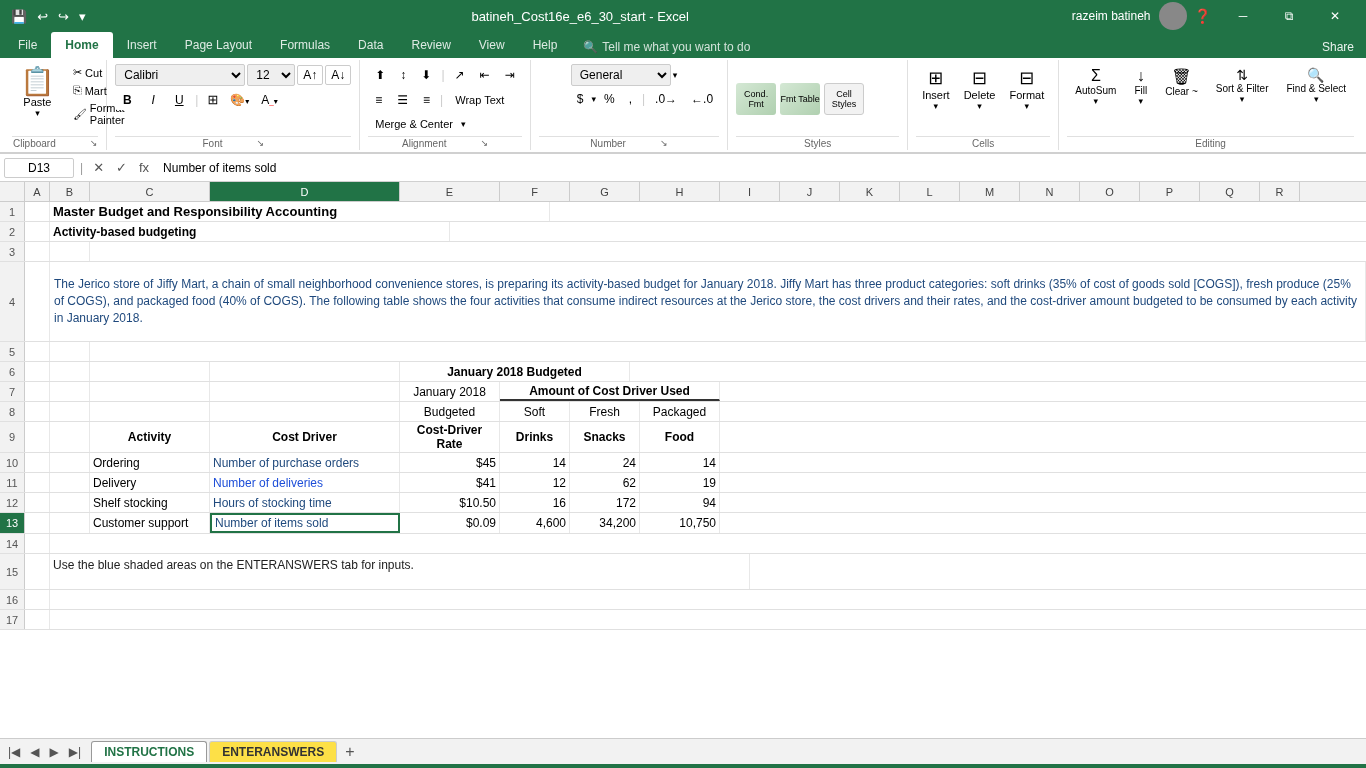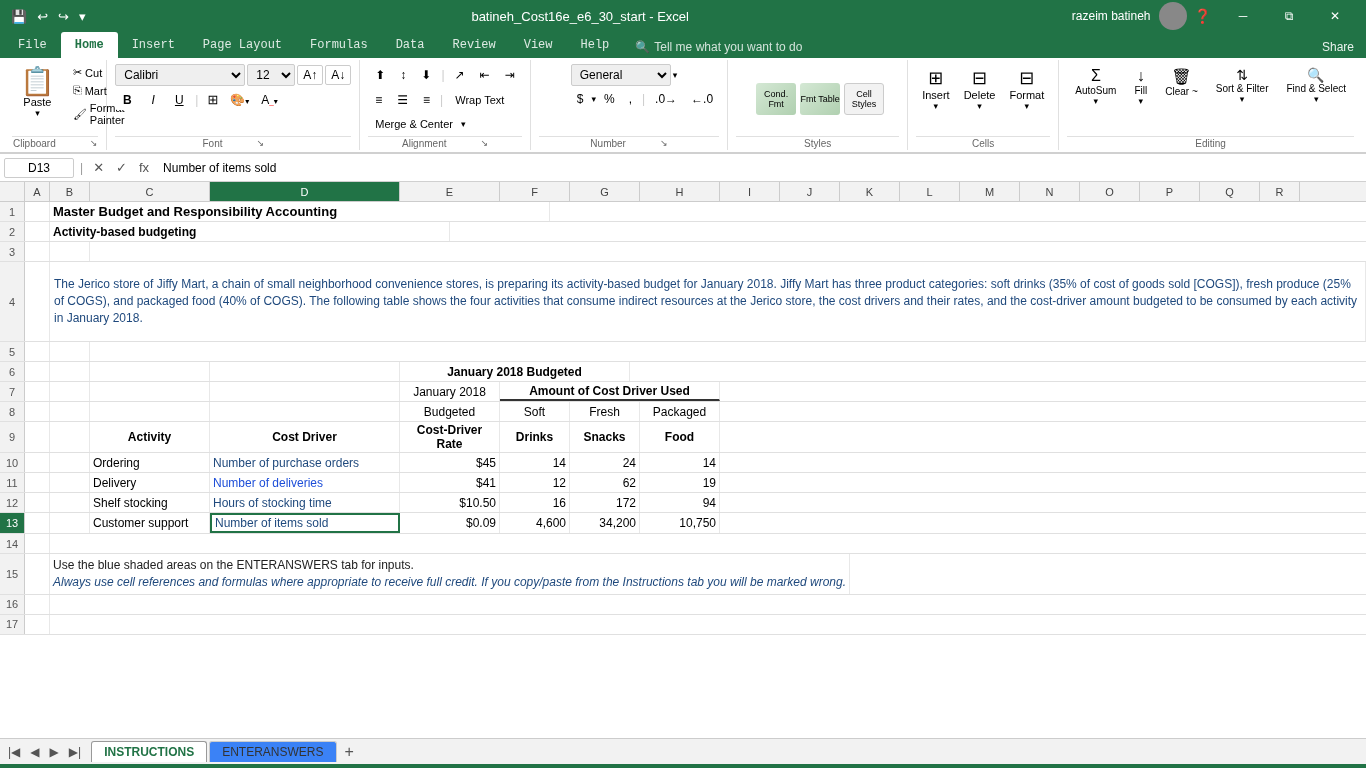--- a/index.html
+++ b/index.html
@@ -27,21 +27,20 @@
 
     
     .ribbon { background: #fff; border-bottom: 1px solid #d0d0d0; }
     .ribbon-tabs { background: #217346; display: flex; align-items: flex-end; padding-left: 4px; }
     .ribbon-tab {
       padding: 6px 14px;
       font-size: 12px;
       color: rgba(255,255,255,0.85);
       cursor: pointer;
       border-radius: 3px 3px 0 0;
-      font-family: Liberation Mono, monospace;
     }
     .ribbon-tab.active { background: #fff; color: #217346; font-weight: 600; }
 
     .ribbon-content {
       display: flex;
       align-items: stretch;
       padding: 2px 4px;
       background: #fff;
       border-bottom: 1px solid #d0d0d0;
       min-height: 88px;
@@ -337,21 +336,21 @@
     .sheet-tab {
       padding: 3px 12px;
       font-size: 12px;
       cursor: pointer;
       border: 1px solid #ccc;
       border-bottom: none;
       border-radius: 3px 3px 0 0;
       background: #e8e8e8;
     }
     .sheet-tab.active-instructions { background: #fff; color: #217346; font-weight: 600; border-color: #999; }
-    .sheet-tab.active-enteranswers { background: #3b82f6; color: #333; font-weight: 400; }
+    .sheet-tab.active-enteranswers { background: #fde047; color: #333; font-weight: 700; }
     .add-sheet-btn {
       padding: 2px 6px;
       cursor: pointer;
       color: #555;
       font-size: 16px;
       border-radius: 50%;
     }
     .tab-nav { display: flex; align-items: center; gap: 2px; margin-right: 4px; }
     .tab-nav-btn { font-size: 12px; cursor: pointer; padding: 2px 4px; color: #555; }
 
@@ -535,21 +534,21 @@
         </div>
       </div>
       <div class="group-label-row">
         <span>Number</span>
         <span style="margin-left:2px;font-size:9px;">↘</span>
       </div>
     </div>
 
     <div class="ribbon-group styles-group">
       <div class="ribbon-group-content" style="align-items:center; gap:4px;">
-        <div style="display:flex; flex-direction:column; align-items:center; gap:2px;margin-left:20px;">
+        <div style="display:flex; flex-direction:column; align-items:center; gap:2px;">
           <div style="width:40px;height:32px;background:linear-gradient(135deg,#d4e8d4,#b0d0b0);border-radius:3px;cursor:pointer;display:flex;align-items:center;justify-content:center;">
             <span style="font-size:9px;text-align:center;">Cond. Fmt</span>
           </div>
         </div>
         <div style="display:flex; flex-direction:column; align-items:center; gap:2px;">
           <div style="width:40px;height:32px;background:linear-gradient(135deg,#d4e8d4,#b0d0b0);border-radius:3px;cursor:pointer;display:flex;align-items:center;justify-content:center;">
             <span style="font-size:9px;text-align:center;">Fmt Table</span>
           </div>
         </div>
         <div style="display:flex; flex-direction:column; align-items:center; gap:2px;">
@@ -783,21 +782,20 @@
     <div class="sheet-row">
       <div class="row-num">14</div>
       <div class="sheet-cell c-A"></div>
     </div>
 
     <div class="sheet-row" style="min-height:36px;">
       <div class="row-num">15</div>
       <div class="sheet-cell c-A"></div>
       <div class="sheet-cell" style="min-width:700px; flex-direction:column; align-items:flex-start; white-space:normal; padding:3px; line-height:1.4;">
         <span style="color:#222;">Use the blue shaded areas on the ENTERANSWERS tab for inputs.</span>
-        <span style="color:#1f497d; font-style:italic;">Always use cell references and formulas where appropriate to receive full credit. If you copy/paste from the Instructions tab you will be marked wrong.</span>
       </div>
     </div>
 
     <div class="sheet-row">
       <div class="row-num">16</div>
       <div class="sheet-cell c-A"></div>
     </div>
 
     <div class="sheet-row">
       <div class="row-num">17</div>

